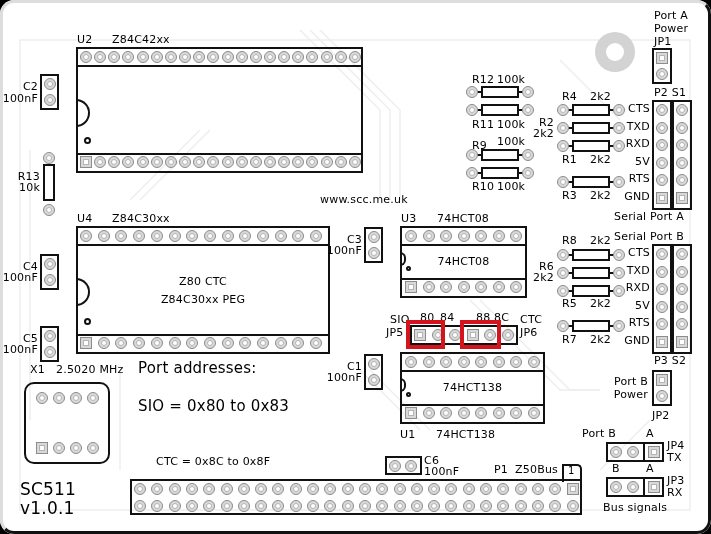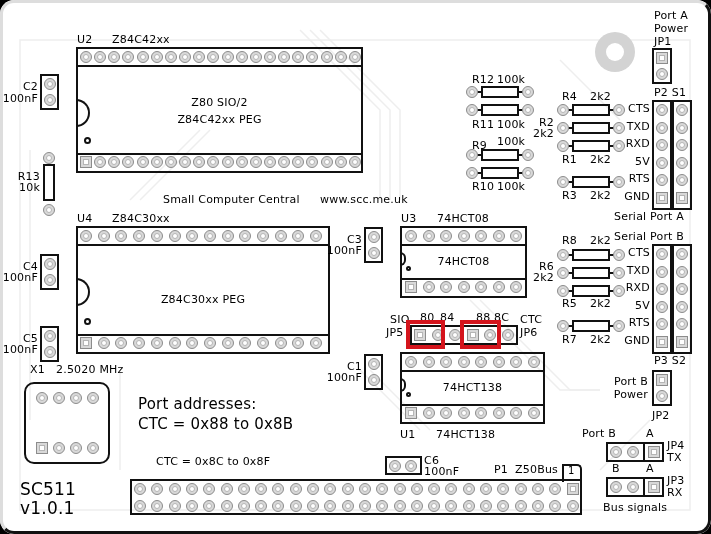--- a/index.html
+++ b/index.html
@@ -51,22 +51,20 @@
   </svg>
 
 
   <div class="lbl" style="left:77px;top:34px;">U2</div>
   <div class="lbl" style="left:112px;top:34px;">Z84C42xx</div>
   <div class="ic-body" style="left:76px;top:47px;width:287px;height:126px;">
     <div class="abs" style="left:0;top:16px;width:283px;height:2px;background:#111;"></div>
     <div class="abs" style="left:0;top:104px;width:283px;height:2px;background:#111;"></div>
     <div class="notch" style="left:-2px;top:50px;"></div>
     <div class="dot" style="left:6px;top:88px;"></div>
-    <div class="lbl c" style="left:0;top:48px;width:283px;">Z80 SIO/2</div>
-    <div class="lbl c" style="left:0;top:65px;width:283px;">Z84C42xx PEG</div>
   </div>
   <div id="u2-pins-top">
       <div class="pin" style="left: 80px; top: 51px;"></div>
       <div class="pin" style="left: 94.15px; top: 51px;"></div>
       <div class="pin" style="left: 108.3px; top: 51px;"></div>
       <div class="pin" style="left: 122.45px; top: 51px;"></div>
       <div class="pin" style="left: 136.6px; top: 51px;"></div>
       <div class="pin" style="left: 150.75px; top: 51px;"></div>
       <div class="pin" style="left: 164.9px; top: 51px;"></div>
       <div class="pin" style="left: 179.05px; top: 51px;"></div>
@@ -107,30 +105,30 @@
     </div>
 
   <div class="lbl r" style="left:6px;top:81px;width:32px;">C2</div>
   <div class="lbl r" style="left:2px;top:93px;width:36px;">100nF</div>
   <div class="box" style="left:40px;top:74px;width:19px;height:36px;"></div>
 
   <div class="lbl r" style="left:6px;top:171px;width:34px;">R13</div>
   <div class="lbl r" style="left:6px;top:182px;width:34px;">10k</div>
   <div class="box" style="left:43px;top:164px;width:12px;height:37px;"></div>
 
-  <div class="lbl" style="left:163px;top:194px;">Small Computer Central</div>
   <div class="lbl" style="left:320px;top:194px;">www.scc.me.uk</div>
 
   <div class="lbl" style="left:77px;top:213px;">U4</div>
   <div class="lbl" style="left:112px;top:213px;">Z84C30xx</div>
   <div class="ic-body" style="left:76px;top:226px;width:254px;height:128px;">
     <div class="abs" style="left:0;top:16px;width:250px;height:2px;background:#111;"></div>
     <div class="abs" style="left:0;top:106px;width:250px;height:2px;background:#111;"></div>
     <div class="notch" style="left:-2px;top:50px;"></div>
     <div class="dot" style="left:6px;top:90px;"></div>
+    <div class="lbl c" style="left:0;top:48px;width:250px;">Z80 CTC</div>
     <div class="lbl c" style="left:0;top:66px;width:250px;">Z84C30xx PEG</div>
   </div>
   <div id="u4-pins-top">
       <div class="pin" style="left: 80px; top: 230px;"></div>
       <div class="pin" style="left: 97.7px; top: 230px;"></div>
       <div class="pin" style="left: 115.4px; top: 230px;"></div>
       <div class="pin" style="left: 133.1px; top: 230px;"></div>
       <div class="pin" style="left: 150.8px; top: 230px;"></div>
       <div class="pin" style="left: 168.5px; top: 230px;"></div>
       <div class="pin" style="left: 186.2px; top: 230px;"></div>
@@ -180,22 +178,22 @@
       <div class="pin" style="left: 36px; top: 392px;"></div>
       <div class="pin" style="left: 53px; top: 392px;"></div>
       <div class="pin" style="left: 70px; top: 392px;"></div>
       <div class="pin" style="left: 87px; top: 392px;"></div>
       <div class="pin sq" style="left: 36px; top: 442px;"></div>
       <div class="pin" style="left: 53px; top: 442px;"></div>
       <div class="pin" style="left: 70px; top: 442px;"></div>
       <div class="pin" style="left: 87px; top: 442px;"></div>
     </div>
 
-  <div class="lbl" style="left:138px;top:396px;font-size:15px;line-height:16px;">Port addresses:</div>
-  <div class="lbl" style="left:138px;top:416px;font-size:15px;line-height:16px;">CTC = 0x88 to 0x8B</div>
+  <div class="lbl" style="left:138px;top:360px;font-size:15px;line-height:16px;">Port addresses:</div>
+  <div class="lbl" style="left:138px;top:398px;font-size:15px;line-height:16px;">SIO = 0x80 to 0x83</div>
   <div class="lbl" style="left:156px;top:456px;font-size:11px;">CTC = 0x8C to 0x8F</div>
 
   <div class="lbl" style="left:20px;top:480px;font-size:17px;line-height:18px;">SC511</div>
   <div class="lbl" style="left:20px;top:499px;font-size:17px;line-height:18px;">v1.0.1</div>
 
   <div class="box" style="left:130px;top:479px;width:452px;height:36px;"></div>
   <div class="abs" style="left:562px;top:464px;width:20px;height:18px;border:2px solid #111;border-bottom:none;box-sizing:border-box;border-top-right-radius:5px;"></div>
   <div class="lbl" style="left:568px;top:465px;font-size:10px;">1</div>
   <div class="lbl" style="left:494px;top:464px;">P1</div>
   <div class="lbl" style="left:515px;top:464px;">Z50Bus</div>

